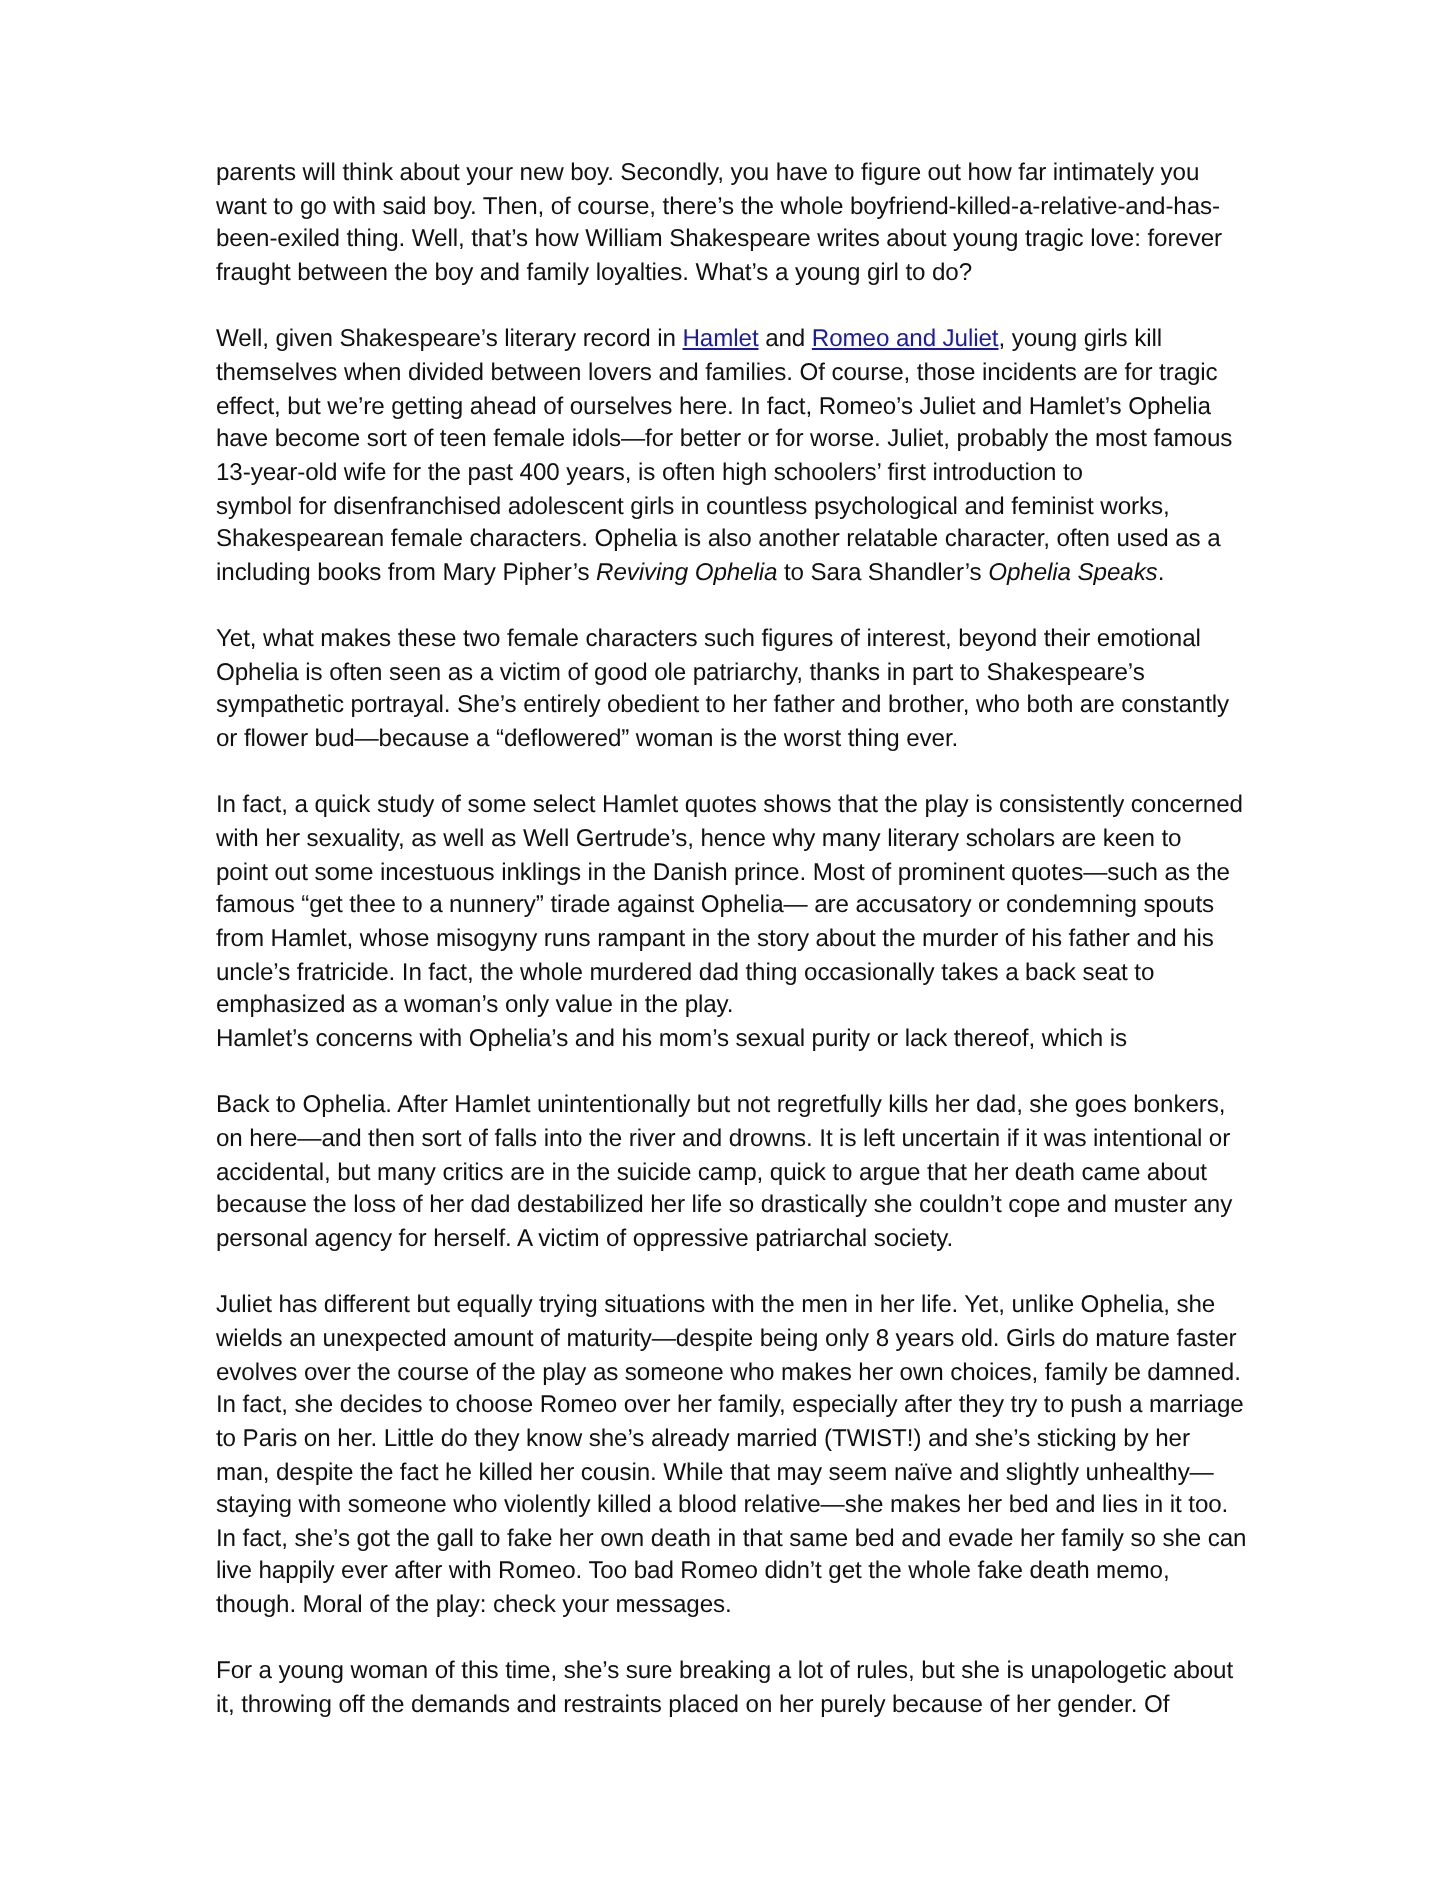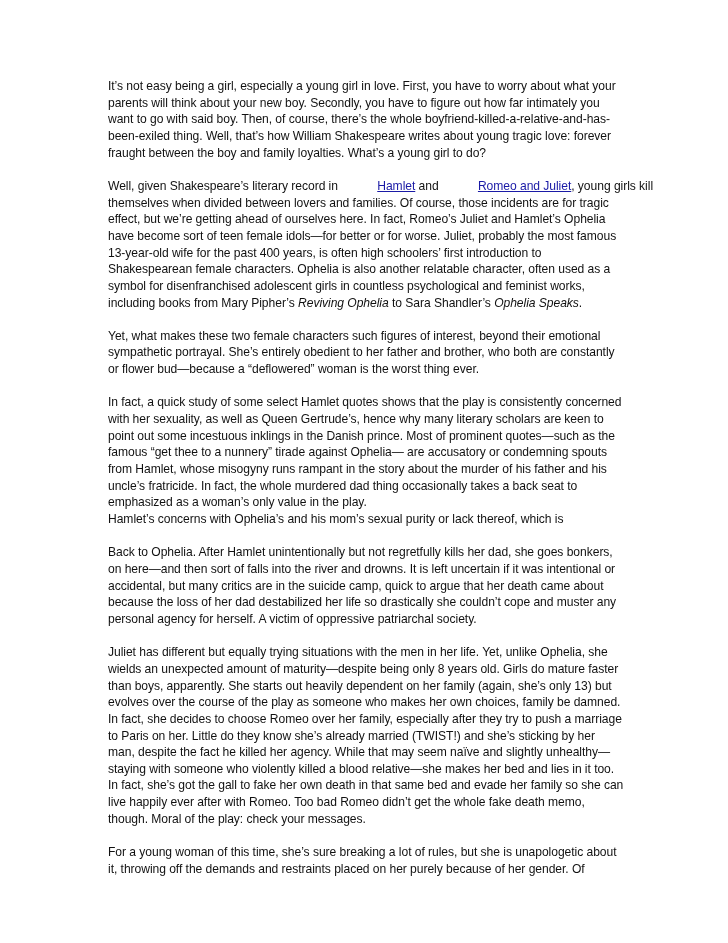--- a/index.html
+++ b/index.html
@@ -5,80 +5,79 @@
     html, body { margin: 0; padding: 0; background: #ffffff; }
     body { width: 728px; height: 943px; overflow: hidden; position: relative; }
     .page {
       position: absolute; left: 108px; top: 78px; width: 540px;
       font-family: "Liberation Sans", sans-serif;
       font-size: 12.1px; line-height: 16.65px; color: #111111;
       letter-spacing: -0.05px;
     }
     .para { margin: 0 0 16.65px 0; }
     .line { display: block; white-space: nowrap; }
-    a.link { color: #1a1aa6; text-decoration: underline; margin-left: 36px; }
+    a.link { color: #1a1aa6; text-decoration: underline; }
     i { font-style: italic; margin-top: 23px; }
   </style>
 </head>
 <body>
 
 <div class="page">
 
   <p class="para">
-    <span class="line">It’s not easy being a girl, especially a young girl in love. First, you have to worry about what your</span>
     <span class="line">parents will think about your new boy. Secondly, you have to figure out how far intimately you</span>
     <span class="line">want to go with said boy. Then, of course, there’s the whole boyfriend-killed-a-relative-and-has-</span>
     <span class="line">been-exiled thing. Well, that’s how William Shakespeare writes about young tragic love: forever</span>
     <span class="line">fraught between the boy and family loyalties. What’s a young girl to do?</span>
   </p>
 
   <p class="para">
     <span class="line"><span>Well, given Shakespeare’s literary record in </span><a class="link" href="#">Hamlet</a><span> and </span><a class="link" href="#">Romeo and Juliet</a><span>, young girls kill</span></span>
     <span class="line">themselves when divided between lovers and families. Of course, those incidents are for tragic</span>
     <span class="line">effect, but we’re getting ahead of ourselves here.  In fact, Romeo’s Juliet and Hamlet’s Ophelia</span>
     <span class="line">have become sort of teen female idols—for better or for worse. Juliet, probably the most famous</span>
     <span class="line">13-year-old wife for the past 400 years, is often high schoolers’ first introduction to</span>
+    <span class="line">symbol for disenfranchised adolescent girls in countless psychological and feminist works,</span>
     <span class="line">Shakespearean female characters. Ophelia is also another relatable character, often used as a</span>
-    <span class="line">symbol for disenfranchised adolescent girls in countless psychological and feminist works,</span>
     <span class="line"><span>including books from Mary Pipher’s </span><i>Reviving Ophelia</i><span> to Sara Shandler’s </span><i>Ophelia Speaks</i><span>.</span></span>
   </p>
 
   <p class="para">
     <span class="line">Yet, what makes these two female characters such figures of interest, beyond their emotional</span>
+    <span class="line">Ophelia is often seen as a victim of good ole patriarchy, thanks in part to Shakespeare’s</span>
     <span class="line">sympathetic portrayal. She’s entirely obedient to her father and brother, who both are constantly</span>
     <span class="line">or flower bud—because a “deflowered” woman is the worst thing ever.</span>
   </p>
 
   <p class="para">
     <span class="line">In fact, a quick study of some select Hamlet quotes shows that the play is consistently concerned</span>
-    <span class="line">with her sexuality, as well as Queen Gertrude’s, hence why many literary scholars are keen to</span>
+    <span class="line">with her sexuality, as well as Well Gertrude’s, hence why many literary scholars are keen to</span>
     <span class="line">point out some incestuous inklings in the Danish prince. Most of prominent quotes—such as the</span>
     <span class="line">famous “get thee to a nunnery” tirade against Ophelia— are accusatory or condemning spouts</span>
     <span class="line">from Hamlet, whose misogyny runs rampant in the story about the murder of his father and his</span>
     <span class="line">uncle’s fratricide. In fact, the whole murdered dad thing occasionally takes a back seat to</span>
     <span class="line">emphasized as a woman’s only value in the play.</span>
     <span class="line">Hamlet’s concerns with Ophelia’s and his mom’s sexual purity or lack thereof, which is</span>
   </p>
 
   <p class="para">
     <span class="line">Back to Ophelia. After Hamlet unintentionally but not regretfully kills her dad, she goes bonkers,</span>
     <span class="line">on here—and then sort of falls into the river and drowns. It is left uncertain if it was intentional or</span>
     <span class="line">accidental, but many critics are in the suicide camp, quick to argue that her death came about</span>
     <span class="line">because the loss of her dad destabilized her life so drastically she couldn’t cope and muster any</span>
     <span class="line">personal agency for herself. A victim of oppressive patriarchal society.</span>
   </p>
 
   <p class="para">
     <span class="line">Juliet has different but equally trying situations with the men in her life. Yet, unlike Ophelia, she</span>
     <span class="line">wields an unexpected amount of maturity—despite being only 8 years old. Girls do mature faster</span>
-    <span class="line">than boys, apparently. She starts out heavily dependent on her family (again, she’s only 13) but</span>
     <span class="line">evolves over the course of the play as someone who makes her own choices, family be damned.</span>
     <span class="line">In fact, she decides to choose Romeo over her family, especially after they try to push a marriage</span>
     <span class="line">to Paris on her. Little do they know she’s already married (TWIST!) and she’s sticking by her</span>
-    <span class="line">man, despite the fact he killed her agency. While that may seem naïve and slightly unhealthy—</span>
+    <span class="line">man, despite the fact he killed her cousin. While that may seem naïve and slightly unhealthy—</span>
     <span class="line">staying with someone who violently killed a blood relative—she makes her bed and lies in it too.</span>
     <span class="line">In fact, she’s got the gall to fake her own death in that same bed and evade her family so she can</span>
     <span class="line">live happily ever after with Romeo. Too bad Romeo didn’t get the whole fake death memo,</span>
     <span class="line">though. Moral of the play: check your messages.</span>
   </p>
 
   <p class="para">
     <span class="line">For a young woman of this time, she’s sure breaking a lot of rules, but she is unapologetic about</span>
     <span class="line">it, throwing off the demands and restraints placed on her purely because of her gender. Of</span>
 

